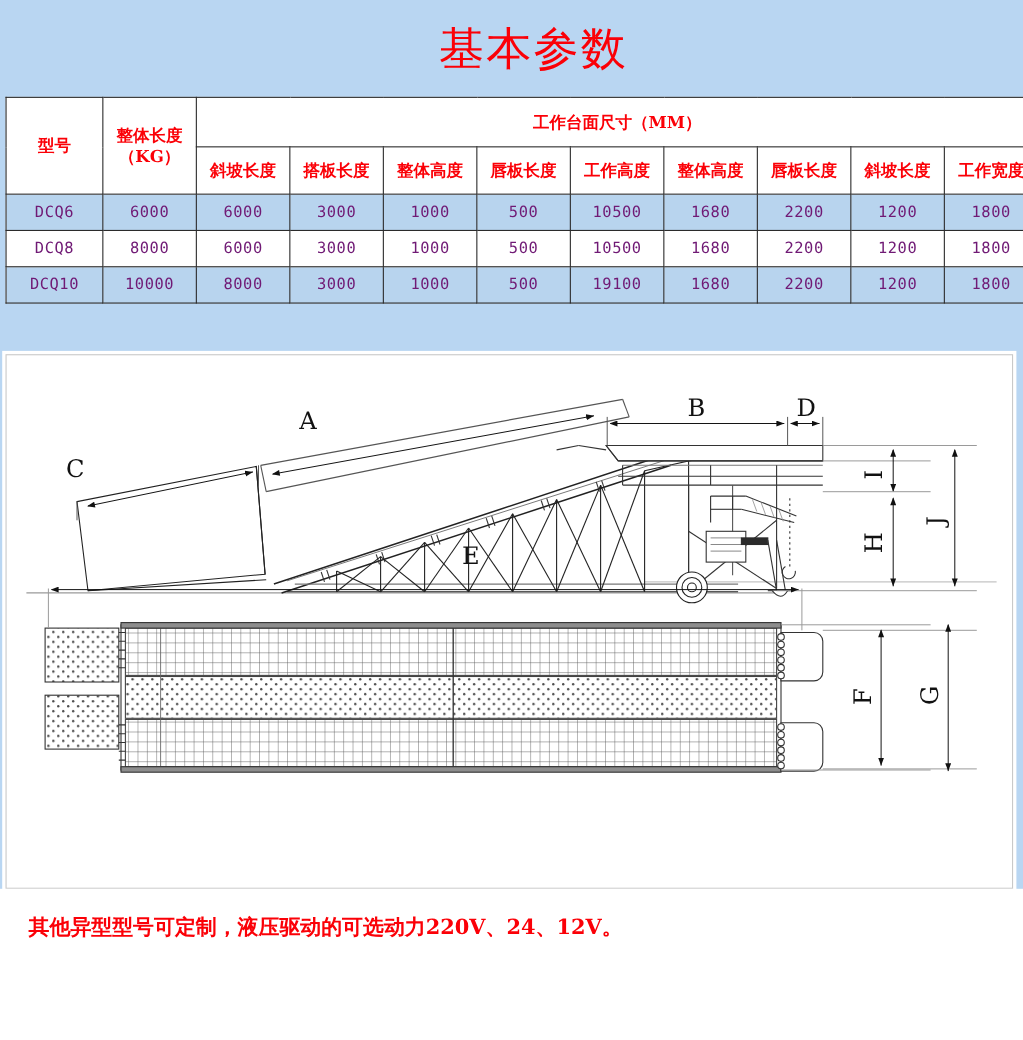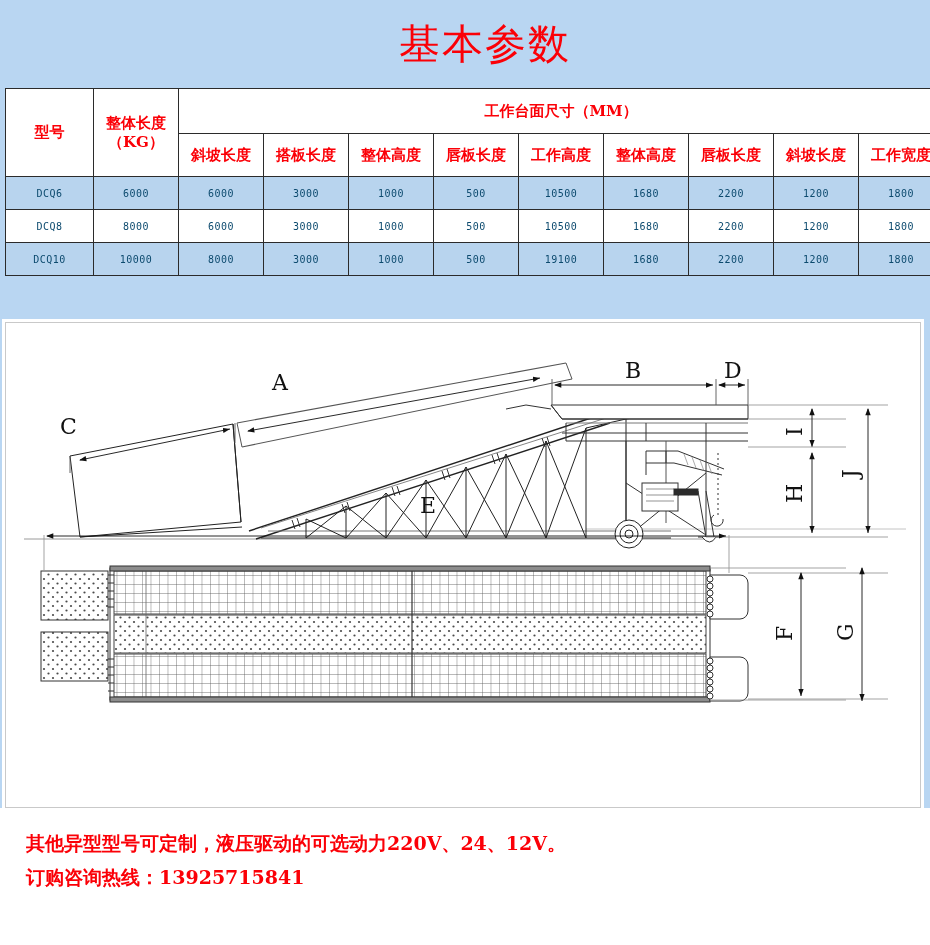--- a/index.html
+++ b/index.html
@@ -65,22 +65,22 @@
   }
   th.tall {
     height: 86px;
   }
   th.sub {
     height: 42px;
     font-size: 15px;
   }
   table.spec td {
     font-family: "DejaVu Sans Mono", "Liberation Mono", monospace;
-    font-size: 10px;
-    color: #0c4a6e;
+    font-size: 14px;
+    color: #701a75;
     height: 32px;
     letter-spacing: .5px;
   }
   tr.band td { background: #b8d4ee; }
   tr.plain td { background: #ffffff; margin-left: 13px; }
 
   
   col.c-model { width: 88px; }
   col.c-load  { width: 85px; }
   col.c-dim   { width: 85px; }
@@ -465,16 +465,13 @@
       <text x="852" y="155" transform="rotate(-90 852 155)">J</text>
       <text x="786" y="318" transform="rotate(-90 786 318)">F</text>
       <text x="847" y="318" transform="rotate(-90 847 318)">G</text>
     </g>
   </svg>
 </div>
 
 <div id="footer-bg"></div>
 <div id="footer-notes">
   <div class="note-line">其他异型型号可定制，液压驱动的可选动力220V、24、12V。</div>
-  <div class="note-line">
-    <span>订购咨询热线：</span><span>13925715841</span>
-  </div>
 </div>
 
 </body></html>

